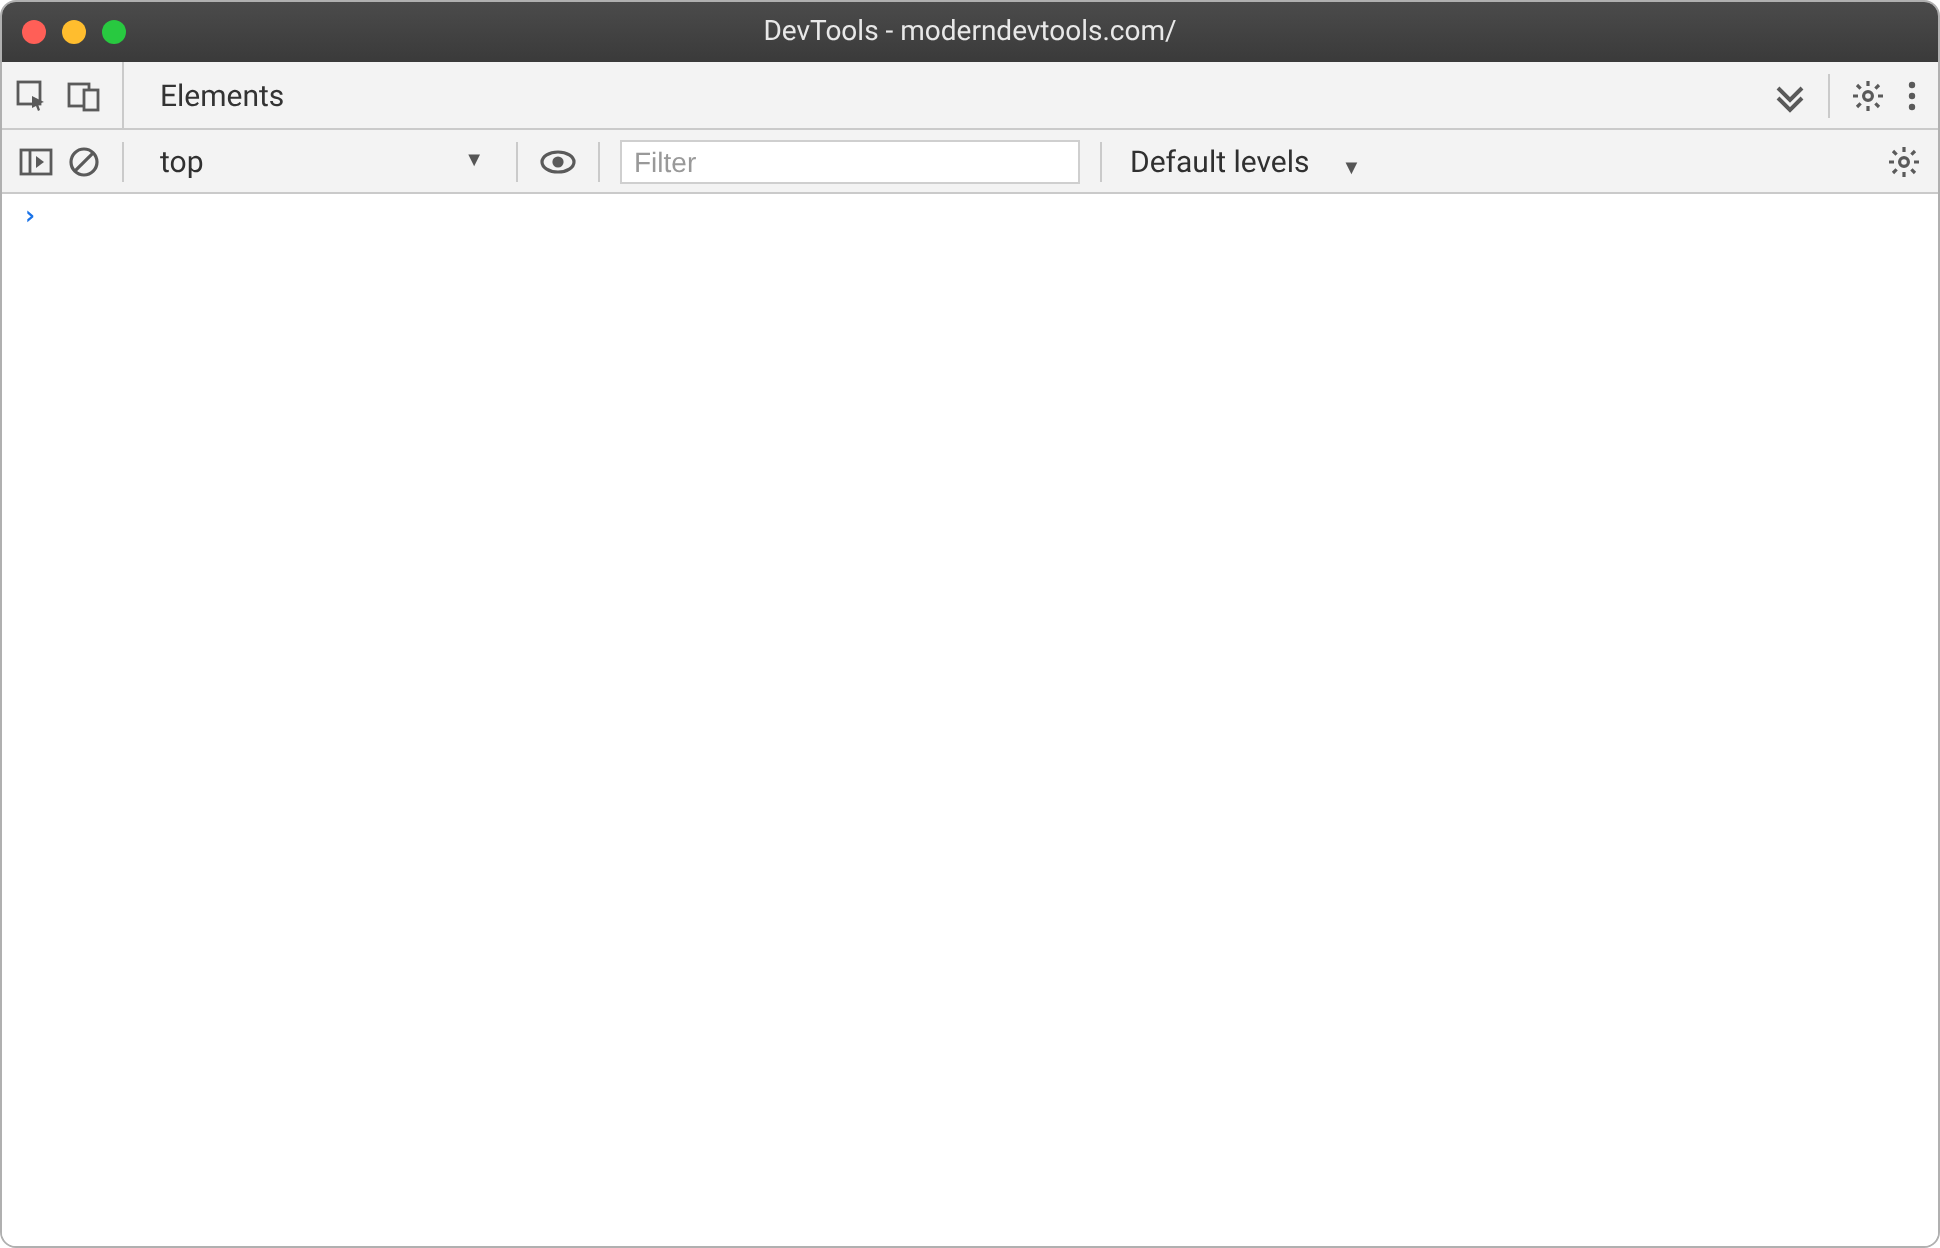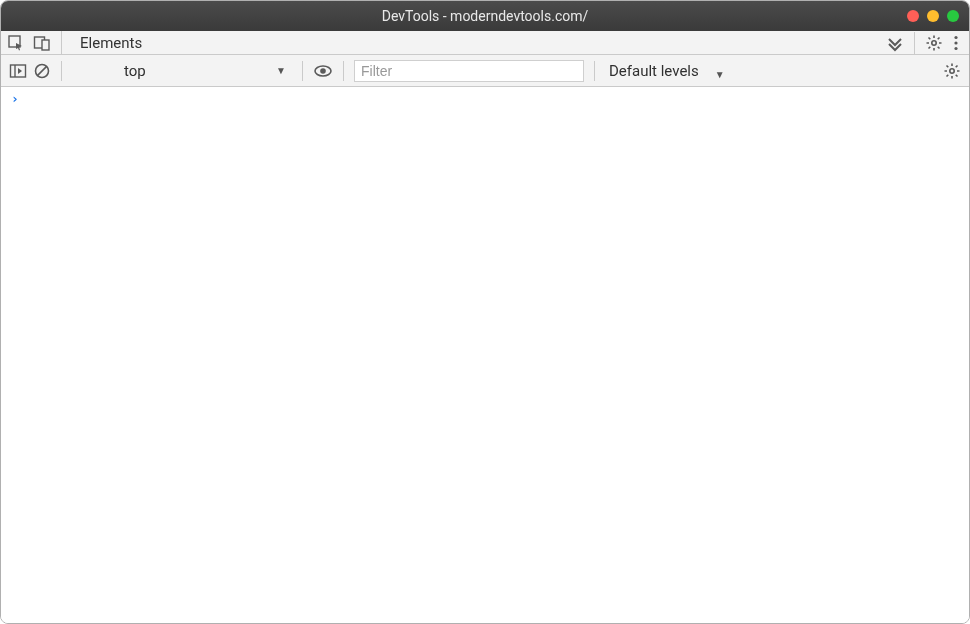--- a/index.html
+++ b/index.html
@@ -21,21 +21,20 @@
       flex-direction: column;
       background: #fff;
     }
     .titlebar {
       height: 30px;
       background: linear-gradient(#4b4b4b, #3a3a3a);
       display: flex;
       align-items: center;
       position: relative;
       padding: 0 10px;
-      justify-content: flex-end;
     }
     .traffic-lights {
       display: flex;
       gap: 8px;
       align-items: center;
     }
     .light {
       width: 12px;
       height: 12px;
       border-radius: 50%;
@@ -45,21 +44,21 @@
     .light.green { background: #28c940; }
     .window-title {
       position: absolute;
       left: 0; right: 0;
       text-align: center;
       color: #e8e8e8;
       font-size: 14px;
       pointer-events: none;
     }
     .tabbar {
-      height: 24px;
+      height: 34px;
       background: #f3f3f3;
       border-bottom: 1px solid #cacaca;
       display: flex;
       align-items: stretch;
       padding: 0 6px 0 6px;
     }
     .tabbar-left {
       display: flex;
       align-items: center;
       gap: 8px;
@@ -122,21 +121,20 @@
     .context-select {
       display: flex;
       align-items: center;
       justify-content: space-between;
       width: 176px;
       height: 24px;
       padding: 0 6px 0 8px;
       color: #303030;
       cursor: pointer;
       font-size: 15px;
-      margin-left: 44px;
     }
     .dropdown-caret {
       font-size: 10px;
       color: #555;
     }
     .filter-input {
       width: 230px;
       height: 22px;
       border: 1px solid #cfcfcf;
       background: #fff;

